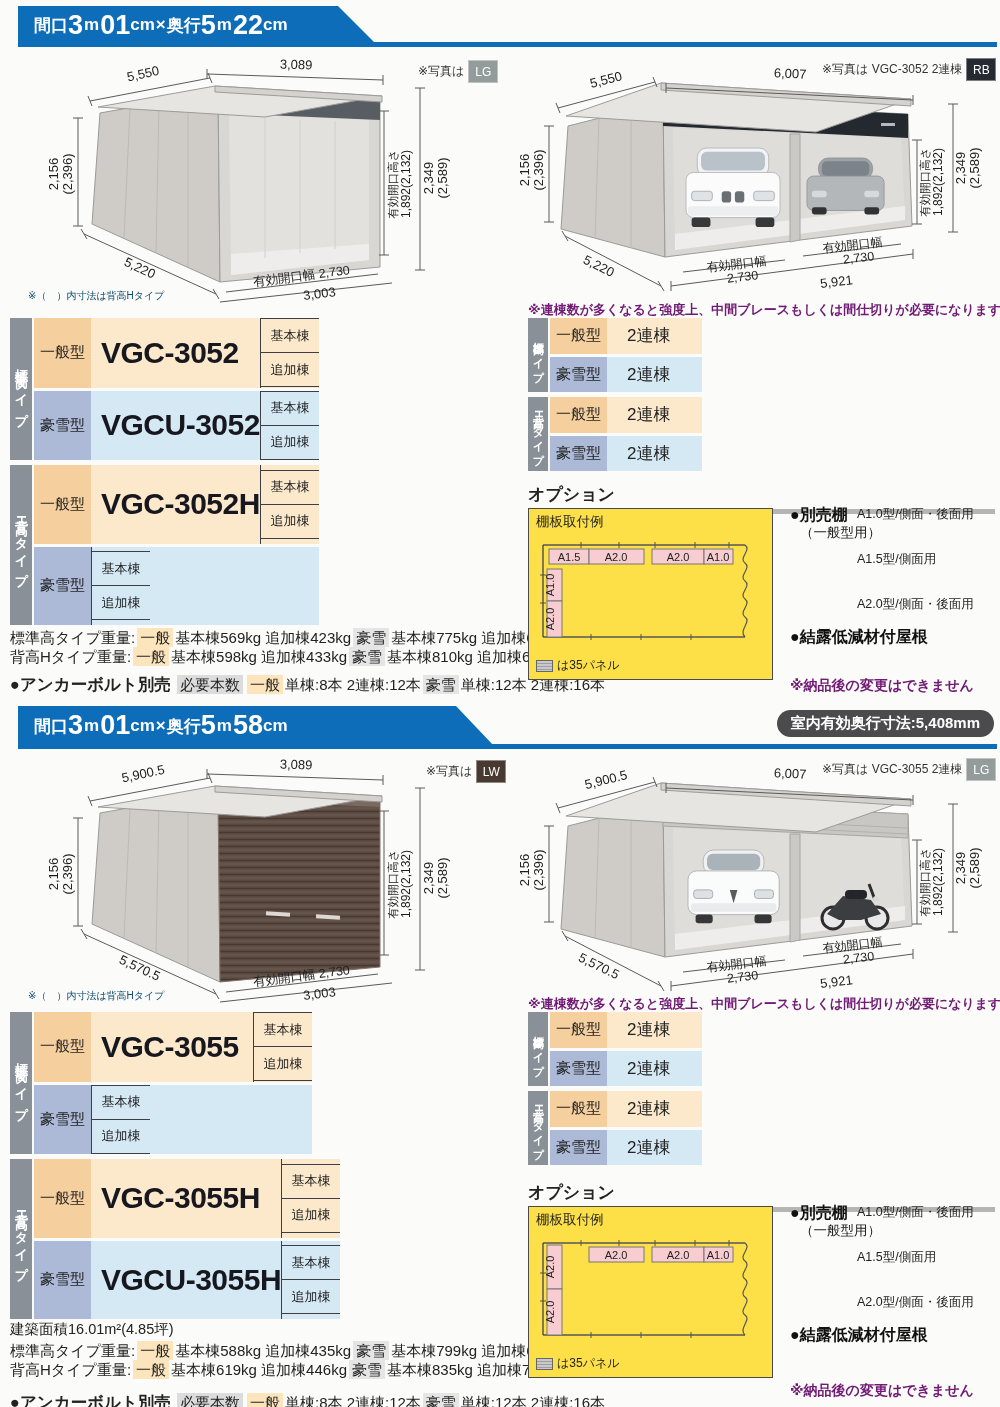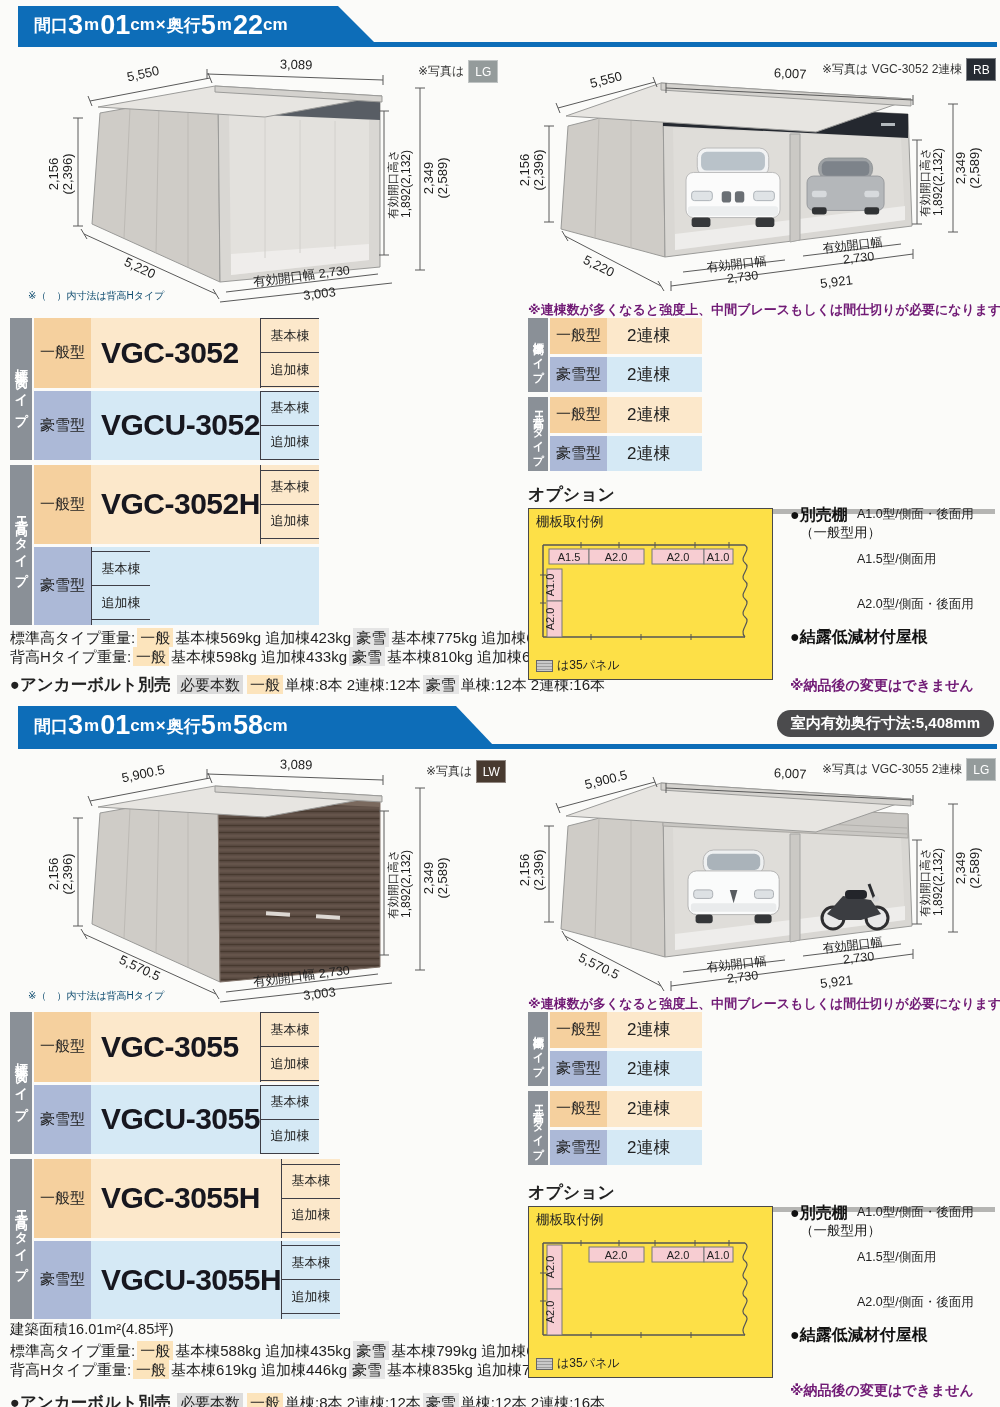--- a/index.html
+++ b/index.html
@@ -456,21 +456,20 @@
         <div class="trow or">
           <div class="tcell">一般型</div>
           <div class="model">VGC-3055</div>
           <div class="ucol">
                 <div class="ucell first">基本棟</div>
                 <div class="ucell">追加棟</div>
               </div>
         </div>
         <div class="trow bl">
           <div class="tcell">豪雪型</div>
-          <div class="model">VGCU-3055</div>
           <div class="ucol">
                 <div class="ucell first">基本棟</div>
                 <div class="ucell">追加棟</div>
               </div>
         </div>
       </div>
     </div>
     <div class="group" style="height:160px">
       <div class="vbar">背高Hタイプ</div>
       <div class="grows">

